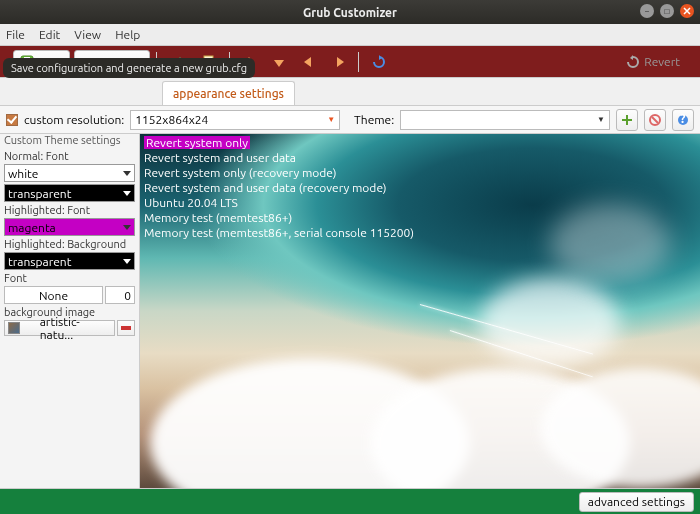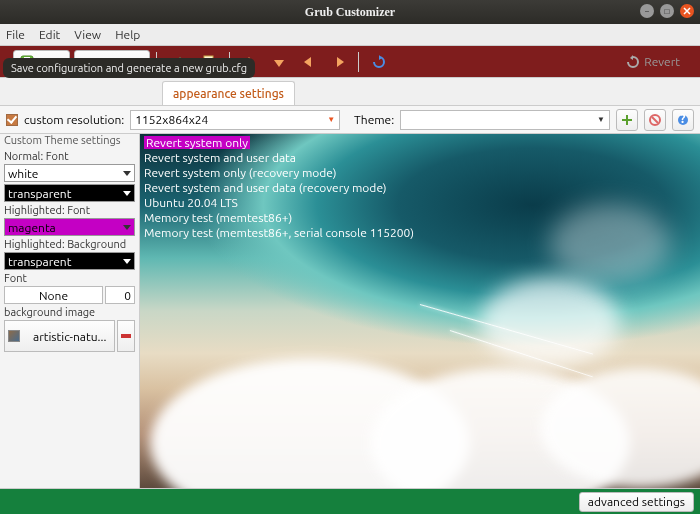--- a/index.html
+++ b/index.html
@@ -1,18 +1,18 @@
 <!DOCTYPE html>
 <html><head>
 <meta charset="utf-8">
 <style>
   * { box-sizing: border-box; margin: 0; padding: 0; font-family: "Ubuntu", "Cantarell", sans-serif; font-size: 12px; }
   html, body { width: 700px; height: 514px; background: #f0f0f0; }
   .titlebar { height: 24px; background: linear-gradient(to bottom, #3c3b37, #2c2b27); color: #ddd; display: flex; align-items: center; justify-content: center; position: relative; }
-  .titlebar .title { font-weight: bold; color: #eee; font-family: Liberation Serif, serif; }
+  .titlebar .title { font-weight: bold; color: #eee; }
   .titlebar .win-ctrls { position: absolute; right: 6px; top: 4px; display: flex; gap: 6px; }
   .wc { width: 14px; height: 14px; border-radius: 50%; display: flex; align-items: center; justify-content: center; font-size: 8px; color: #222; background: #999; }
   .wc.close { background: #e95420; color: #fff; }
   .menubar { height: 22px; background: #ededed; display: flex; align-items: center; padding: 0 6px; gap: 14px; border-bottom: 1px solid #ccc; }
   .menubar span { font-size: 12px; color: #333; }
   .toolbar { height: 32px; background: #7f1d1d; border-bottom: 1px solid #ccc; display: flex; align-items: center; padding: 0 13px; gap: 4px; }
   .btn { display: inline-flex; align-items: center; gap: 4px; height: 24px; padding: 0 6px; border: 1px solid transparent; border-radius: 3px; background: transparent; }
   .btn.framed { border: 1px solid #bbb; background: linear-gradient(#fdfdfd,#eee); }
   .sep { width:1px; height: 20px; background:#ccc; margin:0 2px; }
   .tabstrip { height: 28px; background: #f0f0f0; border-bottom: 1px solid #ccc; display: flex; align-items: flex-end; padding: 0 6px; position:relative; }
@@ -26,21 +26,21 @@
   .body { display:flex; height: calc(514px - 24px - 22px - 32px - 28px - 28px - 26px); background:#f0f0f0; }
   .sidebar { width: 140px; border-right: 1px solid #ccc; background:#f4f4f4; padding: 2px 4px; display:flex; flex-direction:column; gap:2px; }
   .group-title { font-size:11px; color:#555; margin-top:2px; }
   .field-label { font-size:11px; color:#333; }
   .dropdown { height:18px; border:1px solid #999; display:flex; align-items:center; justify-content:space-between; padding:0 3px; font-size:11px; }
   .dropdown .dd-arr { width:0;height:0;border-left:4px solid transparent;border-right:4px solid transparent;border-top:5px solid #333; }
   .dd-white { background:#fff; color:#000; }
   .dd-black { background:#000; color:#fff; }
   .dd-magenta { background:#c400c4; color:#000; }
   .numbox { height:18px; border:1px solid #bbb; background:#fff; display:flex; align-items:center; justify-content:space-between; padding:0 3px; font-size:11px; }
-  .thumb { height:32px; border:1px solid #bbb; background:linear-gradient(#fdfdfd,#eee); display:flex; align-items:center; padding:0 3px; gap:13px; font-size:11px; }
+  .thumb { height:16px; border:1px solid #bbb; background:linear-gradient(#fdfdfd,#eee); display:flex; align-items:center; padding:0 3px; gap:20px; font-size:11px; }
   .thumb .sw{ width:12px;height:12px; background:linear-gradient(135deg,#8b6b4a,#4a6b8b); border:1px solid #888;}
   .preview { flex:1; position:relative; background:#000; overflow:hidden;padding-left:40px; }
   .sky { position:absolute; inset:0; background:
      radial-gradient(120% 80% at 70% 20%, #0a3c4a 0%, #165a68 20%, #2b8f96 32%, #6fc7c0 40%, rgba(255,255,255,0) 50%),
      radial-gradient(100% 70% at 90% 0%, #0d2a34 0%, #0d2a34 30%, rgba(0,0,0,0) 55%),
      linear-gradient(to bottom, #0c2f3a 0%, #1a6370 20%, #5fb8b2 35%, #c9d7c6 50%, #e8dcc4 62%, #d9c1a1 72%, #b39077 85%, #5d4a3d 100%);
   }
   .clouds { position:absolute; inset:0; }
   .cloud { position:absolute; background:#fff; border-radius:50%; filter:blur(6px); opacity:0.9; }
   .c1{ width:320px;height:170px; left:10px; bottom:-40px; opacity:0.95;}

